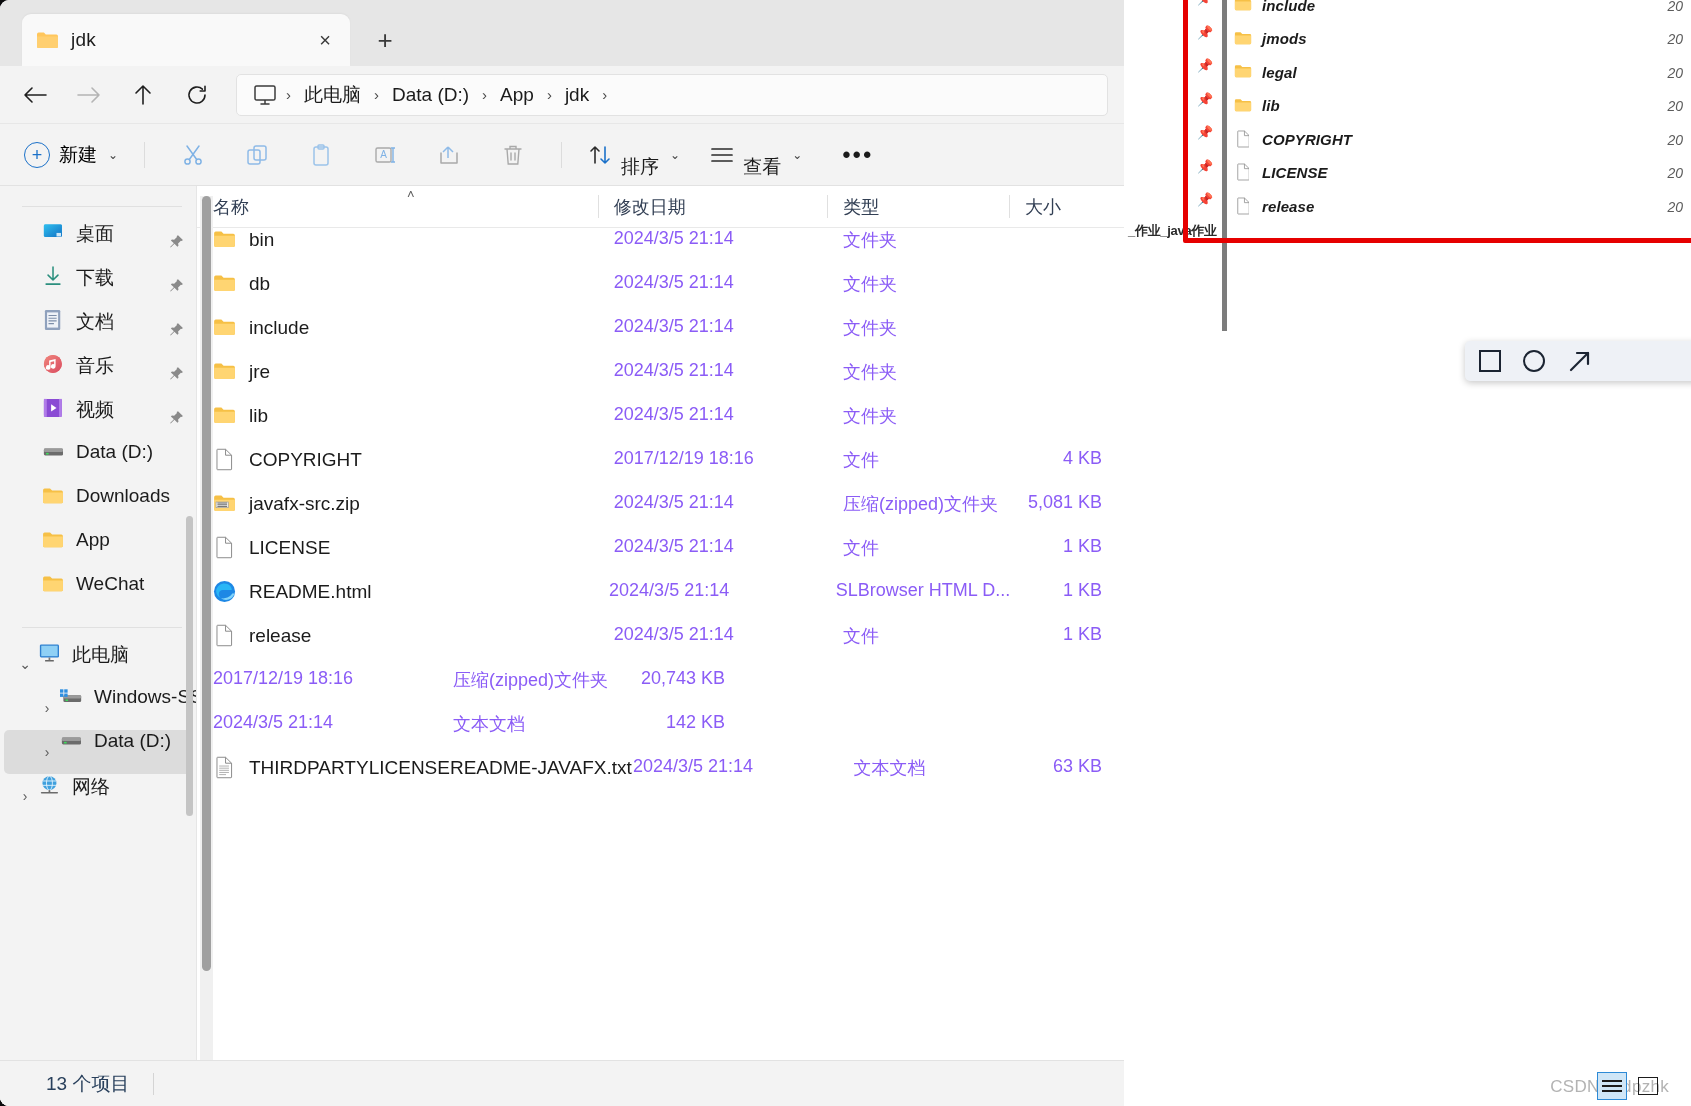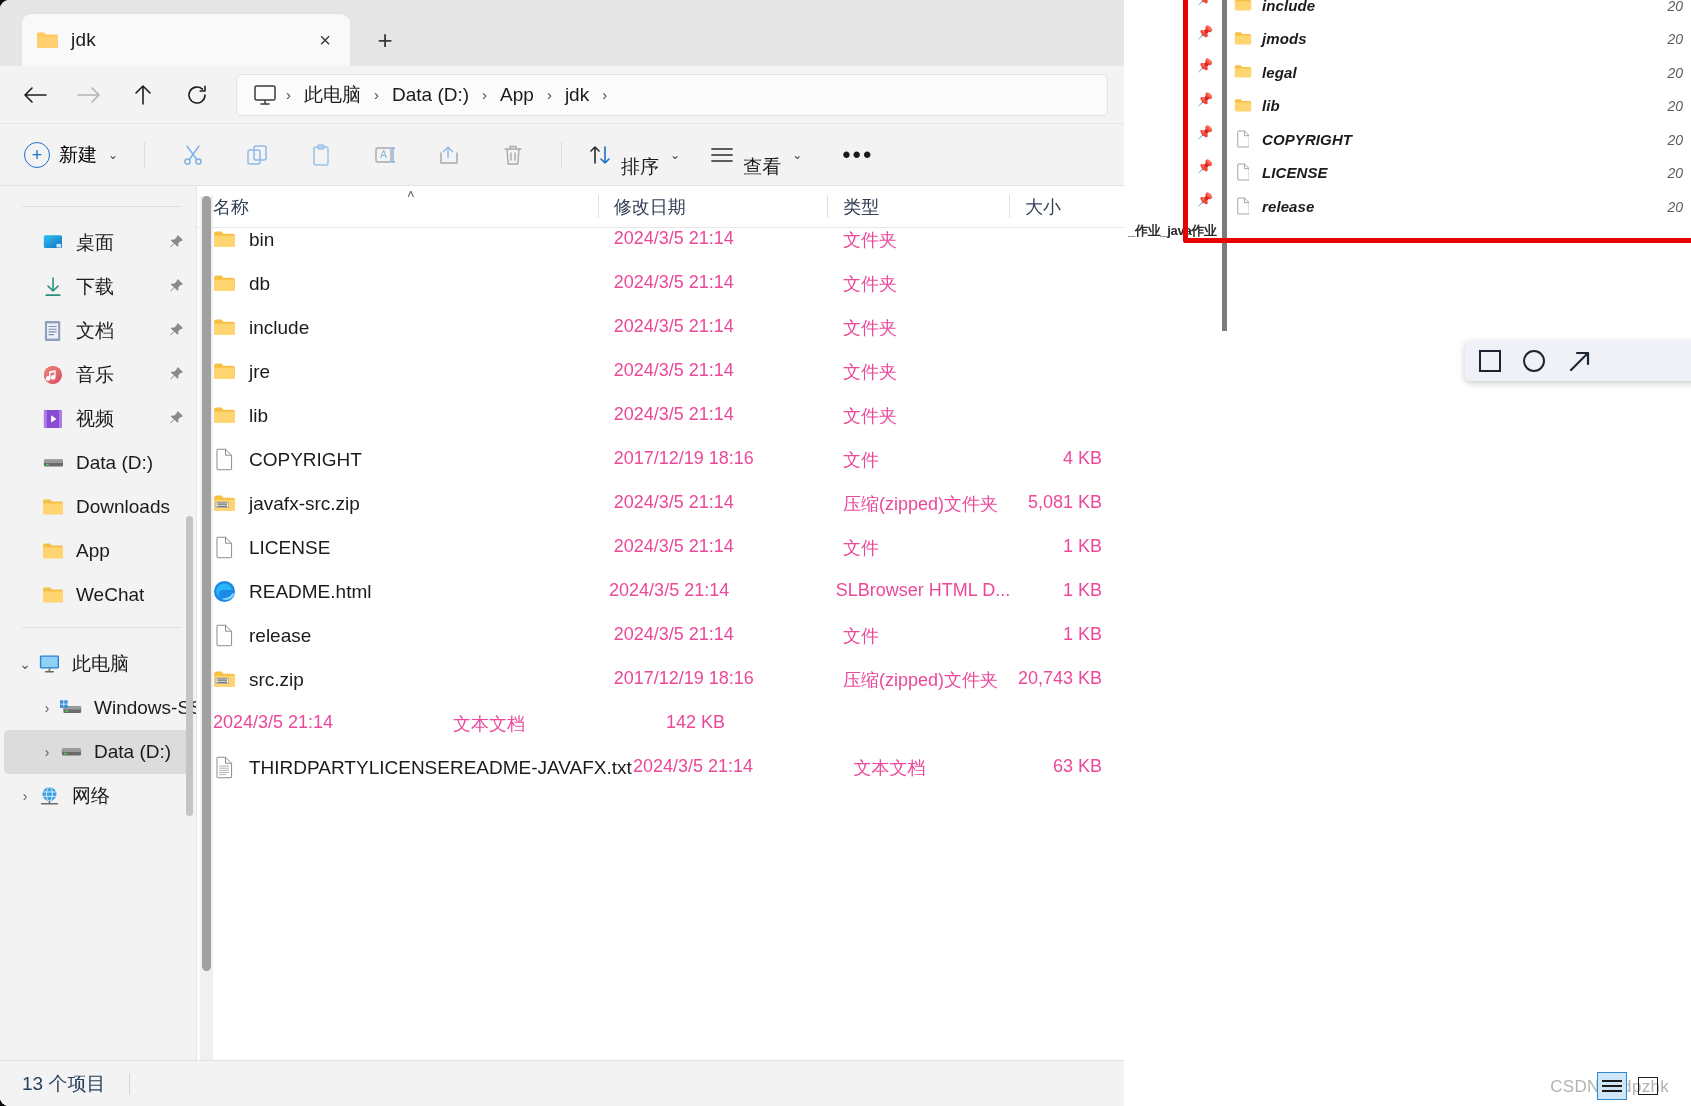--- a/index.html
+++ b/index.html
@@ -105,21 +105,21 @@
 
   
   .body { display:flex; height: calc(1106px - 66px - 58px - 62px); background:#f3f3f3; }
 
   .sidebar {
     width: 196px; background:#f3f3f3; position: relative; flex:none;
     padding-top: 10px; overflow: hidden;
   }
   .sb-sep { height:1px; background:#e0e0e0; margin: 10px 14px 14px 22px; }
   .sb-item {
-    height: 44px; display:flex; align-items:center; padding-left: 38px;
+    height: 44px; display:flex; padding-left: 38px;
     position: relative; border-radius: 5px; margin: 0 4px;
   }
   .sb-item.tree { padding-left: 8px; }
   .sb-item.selected { background:#dcdcdc; }
   .sb-ico { width: 24px; height: 24px; margin-right: 12px; flex:none;
             display:flex; align-items:center; justify-content:center; }
   .sb-label { font-size: 19px; color:#1b1b1b; white-space: nowrap; }
   .sb-pin { position:absolute; right: 8px; top:50%; transform: translateY(-50%);
             color:#808080; font-size:15px; }
   .tw { width: 26px; flex:none; display:flex; align-items:center; justify-content:center;
@@ -147,30 +147,30 @@
   .sort-caret {
     position:absolute; top: 1px; font-size: 13px; color:#5a5a5a;
   }
 
   .rows { position:relative; }
   .row { height: 44px; display:flex; align-items:flex-start; }
   .cell-name { display:flex; align-items:center; padding-left:16px; }
   .cell-name .ricon { width: 24px; height: 24px; margin-right: 13px; flex:none;
                       display:flex; align-items:center; justify-content:center; }
   .cell-name .rlabel { font-size: 19px; color:#1b1b1b; white-space:nowrap; }
-  .cell { font-size: 18px; color:#ec4899; padding-left: 16px; white-space:nowrap; }
+  .cell { font-size: 18px; color:#8b5cf6; padding-left: 16px; white-space:nowrap; }
   .cell.size { text-align: right; padding-right: 22px; padding-left:0; }
 
   
   .statusbar {
     position:absolute; left:0; bottom:0; width: 1124px; height: 46px;
     background:#f3f3f3; border-top:1px solid #e2e2e2;
     display:flex; align-items:center; padding-left: 22px;
   }
-  .statusbar .stext { font-size: 19px; color:#29405c; }
+  .statusbar .stext { font-size: 19px; color:#29405c;margin-left:24px; }
   .statusbar .sdiv { width:1px; height:22px; background:#d4d4d4; margin-left:24px; }
 
   
   .outer-scroll {
     position:absolute; left: 200px; top: 196px; width: 13px; bottom: 46px;
     background:#f0f0f0;
   }
   .outer-scroll-thumb {
     position:absolute; left:2px; top: 0; width:9px; height: 775px;
     background:#a0a0a0; border-radius:5px;
@@ -802,33 +802,20 @@
                     <path d="M9.8 1v6.1H16" fill="none" stroke="#8a8a8a" stroke-width="1"></path>
                   </svg>
                 </span>
                 <span class="rlabel">release</span>
               </div>
               <div class="cell" style="width: 240px;">2024/3/5 21:14</div>
               <div class="cell" style="width: 190px;">文件</div>
               <div class="cell size" style="width: 120px;">1 KB</div>
             </div>
             <div class="row">
-              <div class="cell-name" style="width: 420px;">
-                <span class="ricon" style="display: flex; align-items: center; justify-content: center; width: 23px; height: 23px; flex: 0 0 auto;">
-                  <svg width="23" height="18.86" viewBox="0 0 24 20">
-                    <path d="M1 3.4A1.7 1.7 0 012.7 1.7h6L11 4h10.3A1.7 1.7 0 0123 5.7v11A1.7 1.7 0 0121.3 18H2.7A1.7 1.7 0 011 16.3z" fill="#F6C046"></path>
-                    <path d="M1 6.2h22v10.1A1.7 1.7 0 0121.3 18H2.7A1.7 1.7 0 011 16.3z" fill="#FFD572"></path>
-                    <rect x="3" y="8.5" width="13" height="6" fill="#f0f0f0" stroke="#9a9a9a" stroke-width=".7"></rect>
-                    <g stroke="#5a5a5a" stroke-width=".9">
-                      <path d="M4.5 9.6h10.2M4.5 11.4h10.2M4.5 13.2h10.2"></path>
-                    </g>
-                  </svg>
-                </span>
-                <span class="rlabel">src.zip</span>
-              </div>
               <div class="cell" style="width: 240px;">2017/12/19 18:16</div>
               <div class="cell" style="width: 190px;">压缩(zipped)文件夹</div>
               <div class="cell size" style="width: 120px;">20,743 KB</div>
             </div>
             <div class="row">
               <div class="cell" style="width: 240px;">2024/3/5 21:14</div>
               <div class="cell" style="width: 190px;">文本文档</div>
               <div class="cell size" style="width: 120px;">142 KB</div>
             </div>
             <div class="row">

